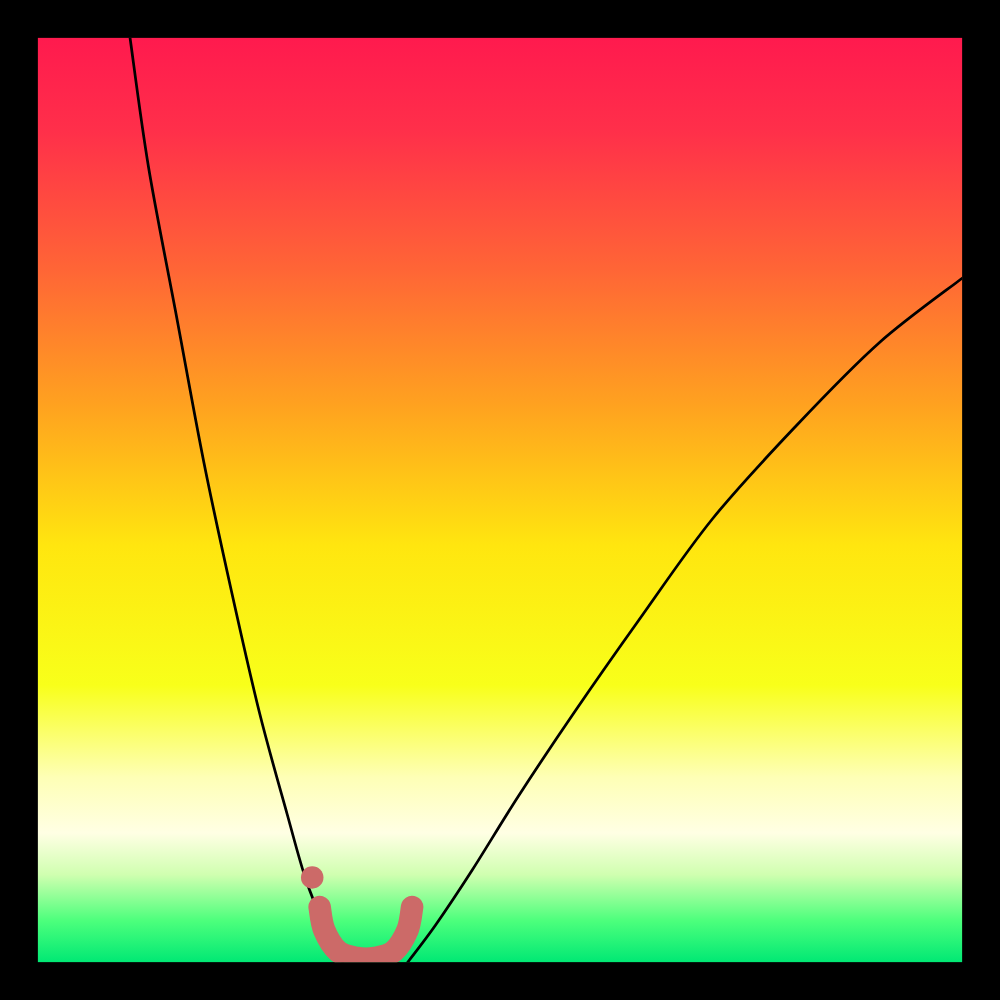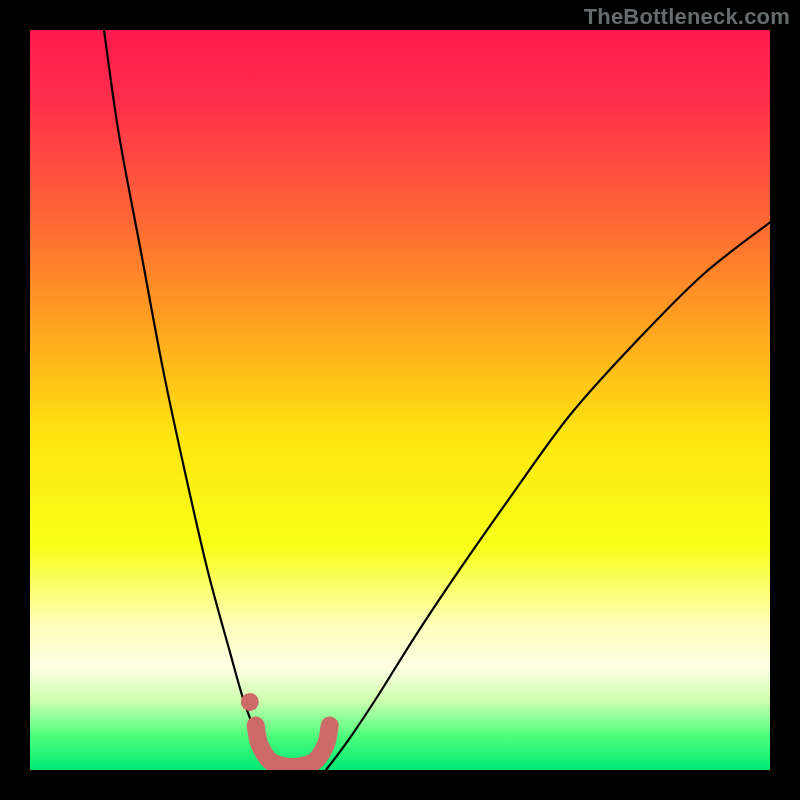--- a/index.html
+++ b/index.html
@@ -37,21 +37,20 @@
   .plot-area svg {
     position: absolute;
     inset: 0;
   }
 </style>
 </head>
 <body>
 
 <div class="frame">
 
-  <div class="watermark">TheBottleneck.com</div>
 
   <div class="plot-area">
     <svg viewBox="0 0 740 740" width="740" height="740" preserveAspectRatio="none">
       <defs>
         <linearGradient id="bg-grad" x1="0" y1="0" x2="0" y2="1">
             <stop offset="0%" stop-color="#ff1a4e"></stop>
             <stop offset="10%" stop-color="#ff2f4a"></stop>
             <stop offset="25%" stop-color="#ff6536"></stop>
             <stop offset="40%" stop-color="#ffa31f"></stop>
             <stop offset="55.00000000000001%" stop-color="#ffe60f"></stop>

